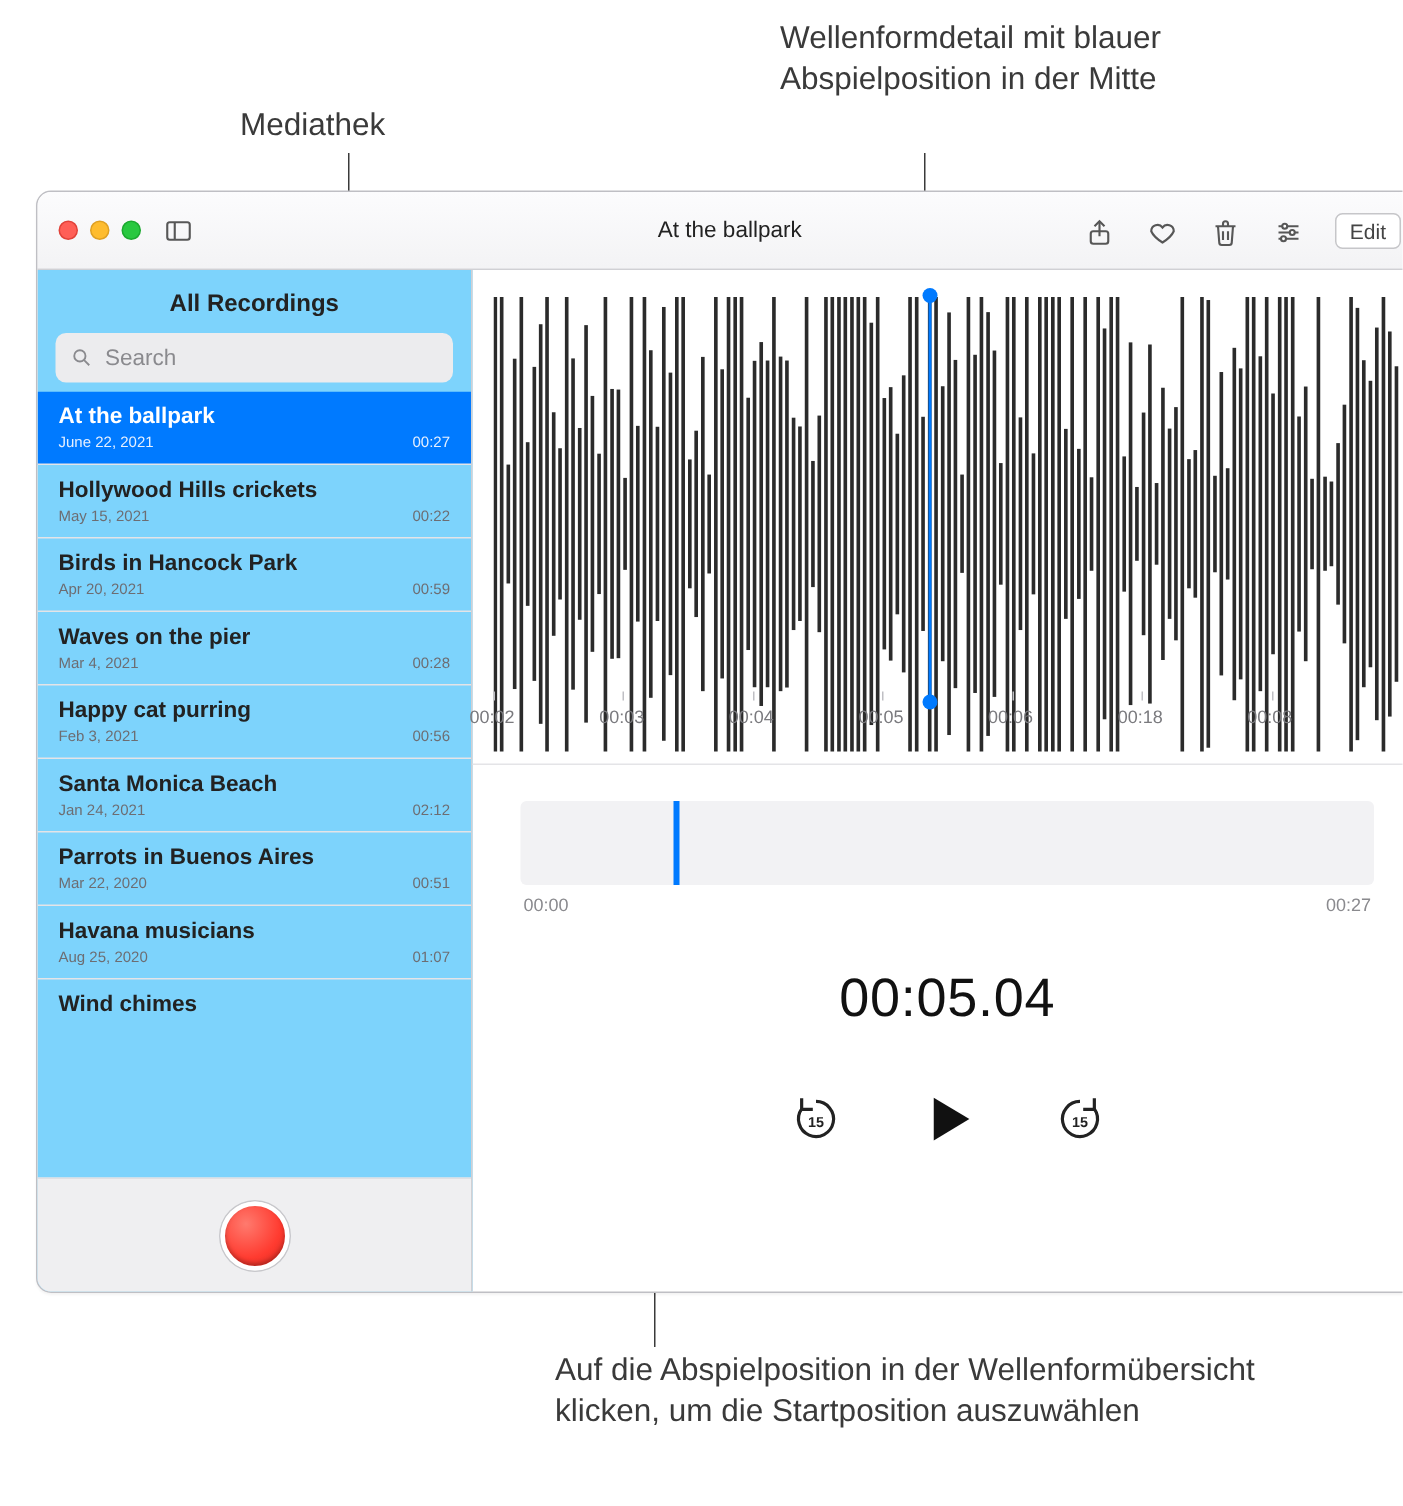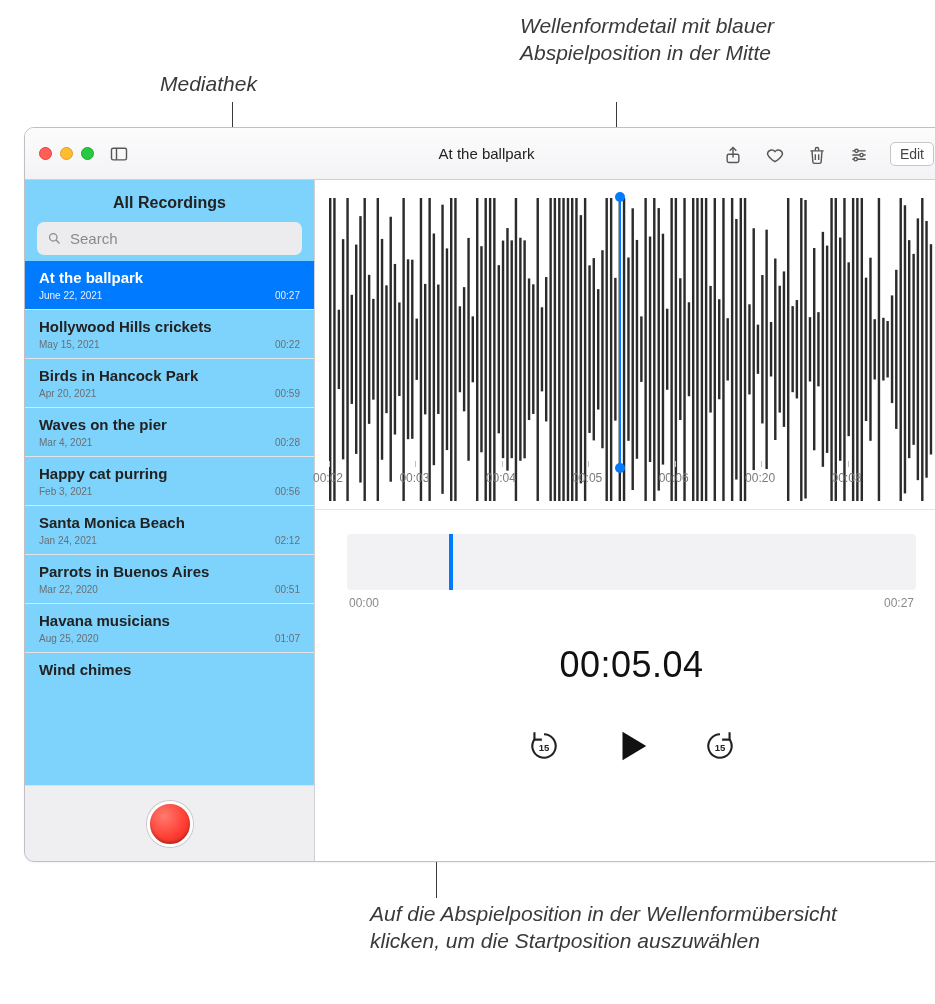--- a/index.html
+++ b/index.html
@@ -25,21 +25,20 @@
     -webkit-font-smoothing: antialiased;
   }
 
   
   .callout {
     position: absolute;
     color: var(--callout);
     font-size: 21px;
     line-height: 1.3;
     font-weight: 400;
-    font-style: italic;
   }
   .callout-line {
     position: absolute;
     background: #3a3a3a;
   }
 
   
   .window {
     position: absolute;
     top: 127px;
@@ -588,21 +587,21 @@
           </svg>
 
         <div class="playhead"></div>
 
         <div class="ruler">
           <div class="tick"><span>00:02</span></div>
           <div class="tick"><span>00:03</span></div>
           <div class="tick"><span>00:04</span></div>
           <div class="tick"><span>00:05</span></div>
           <div class="tick"><span>00:06</span></div>
-          <div class="tick"><span>00:20</span></div>
+          <div class="tick"><span>00:18</span></div>
           <div class="tick"><span>00:08</span></div>
         </div>
       </div>
 
       <div class="overview-wrap">
         <div class="overview">
           <svg class="ov-svg" id="wave-ov-svg" viewBox="0 0 300 150" preserveAspectRatio="none">
               <rect x="0.0" y="58.6" width="1.0" height="32.9" fill="#2b2b2b"></rect>
               <rect x="1.4" y="58.1" width="1.0" height="33.8" fill="#2b2b2b"></rect>
               <rect x="2.7" y="70.0" width="1.0" height="10.0" fill="#2b2b2b"></rect>

